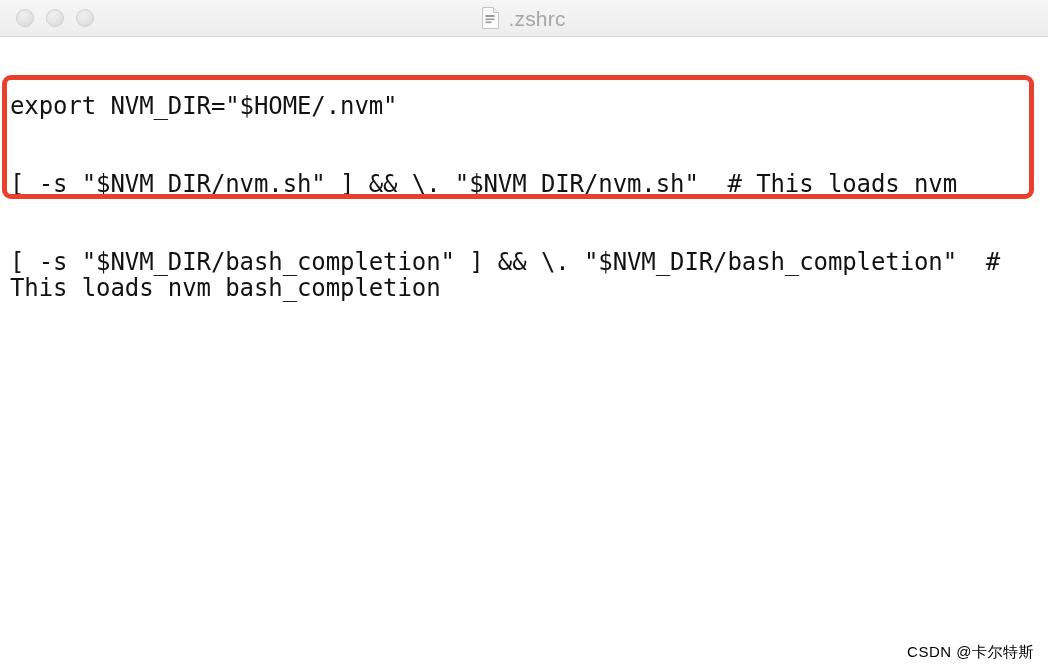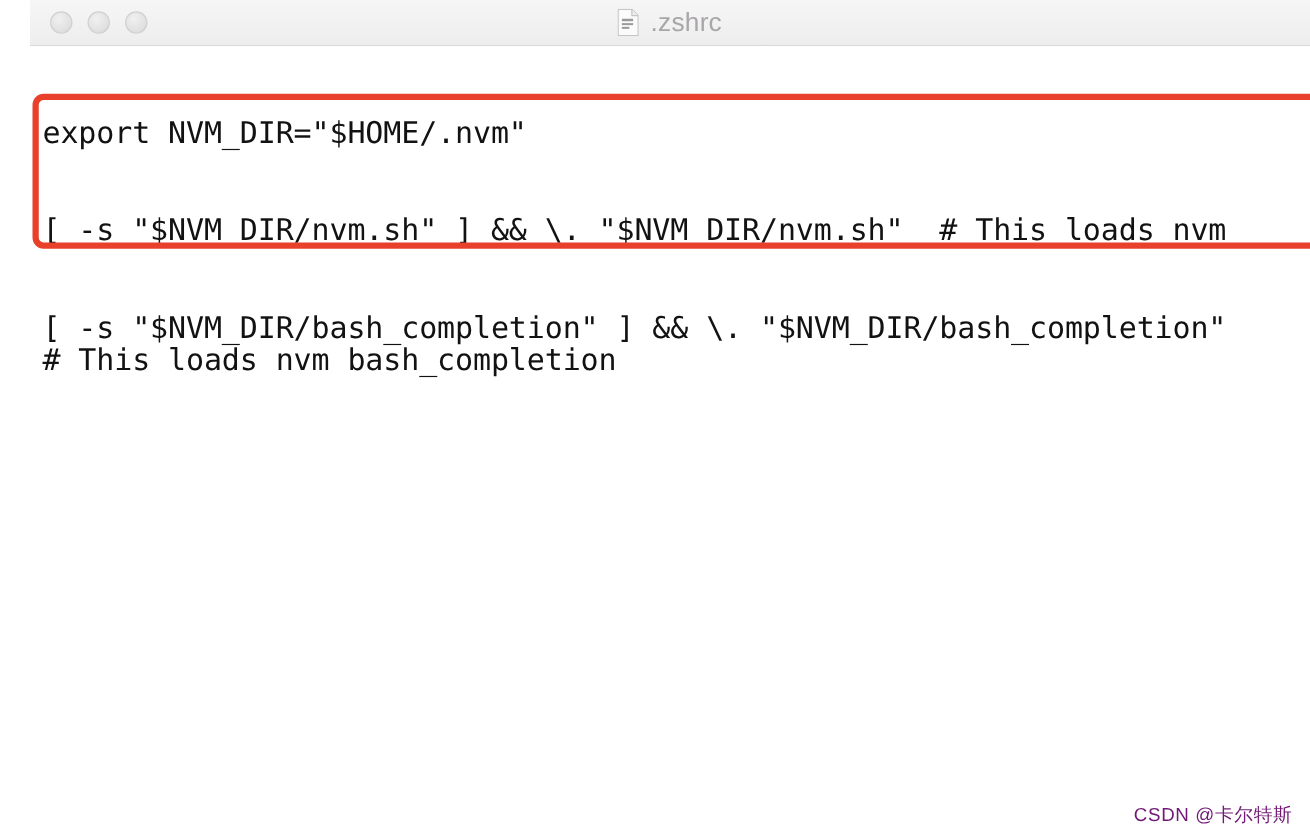--- a/index.html
+++ b/index.html
@@ -15,21 +15,20 @@
     position: relative;
   }
 
   
   .window {
     position: absolute;
     inset: 0;
     background: #ffffff;
     display: flex;
     flex-direction: column;
-    padding-left: 24px;
   }
 
   
   .titlebar {
     position: relative;
     height: 37px;
     flex: 0 0 37px;
     background: linear-gradient(to bottom, #f7f6f7 0%, #f2f1f2 60%, #eeedee 100%);
     border-bottom: 1px solid #d9d7d9;
     box-sizing: border-box;
@@ -117,21 +116,21 @@
     box-sizing: border-box;
     pointer-events: none;
   }
 
   
   .watermark {
     position: absolute;
     right: 14px;
     bottom: 10px;
     font-size: 15px;
-    color: #701a75;
+    color: #000000;
     font-family: "Liberation Sans", sans-serif;
     white-space: nowrap;
     letter-spacing: 0.5px;
   }
 </style>
 </head>
 <body>
 
 <div class="window">
 

